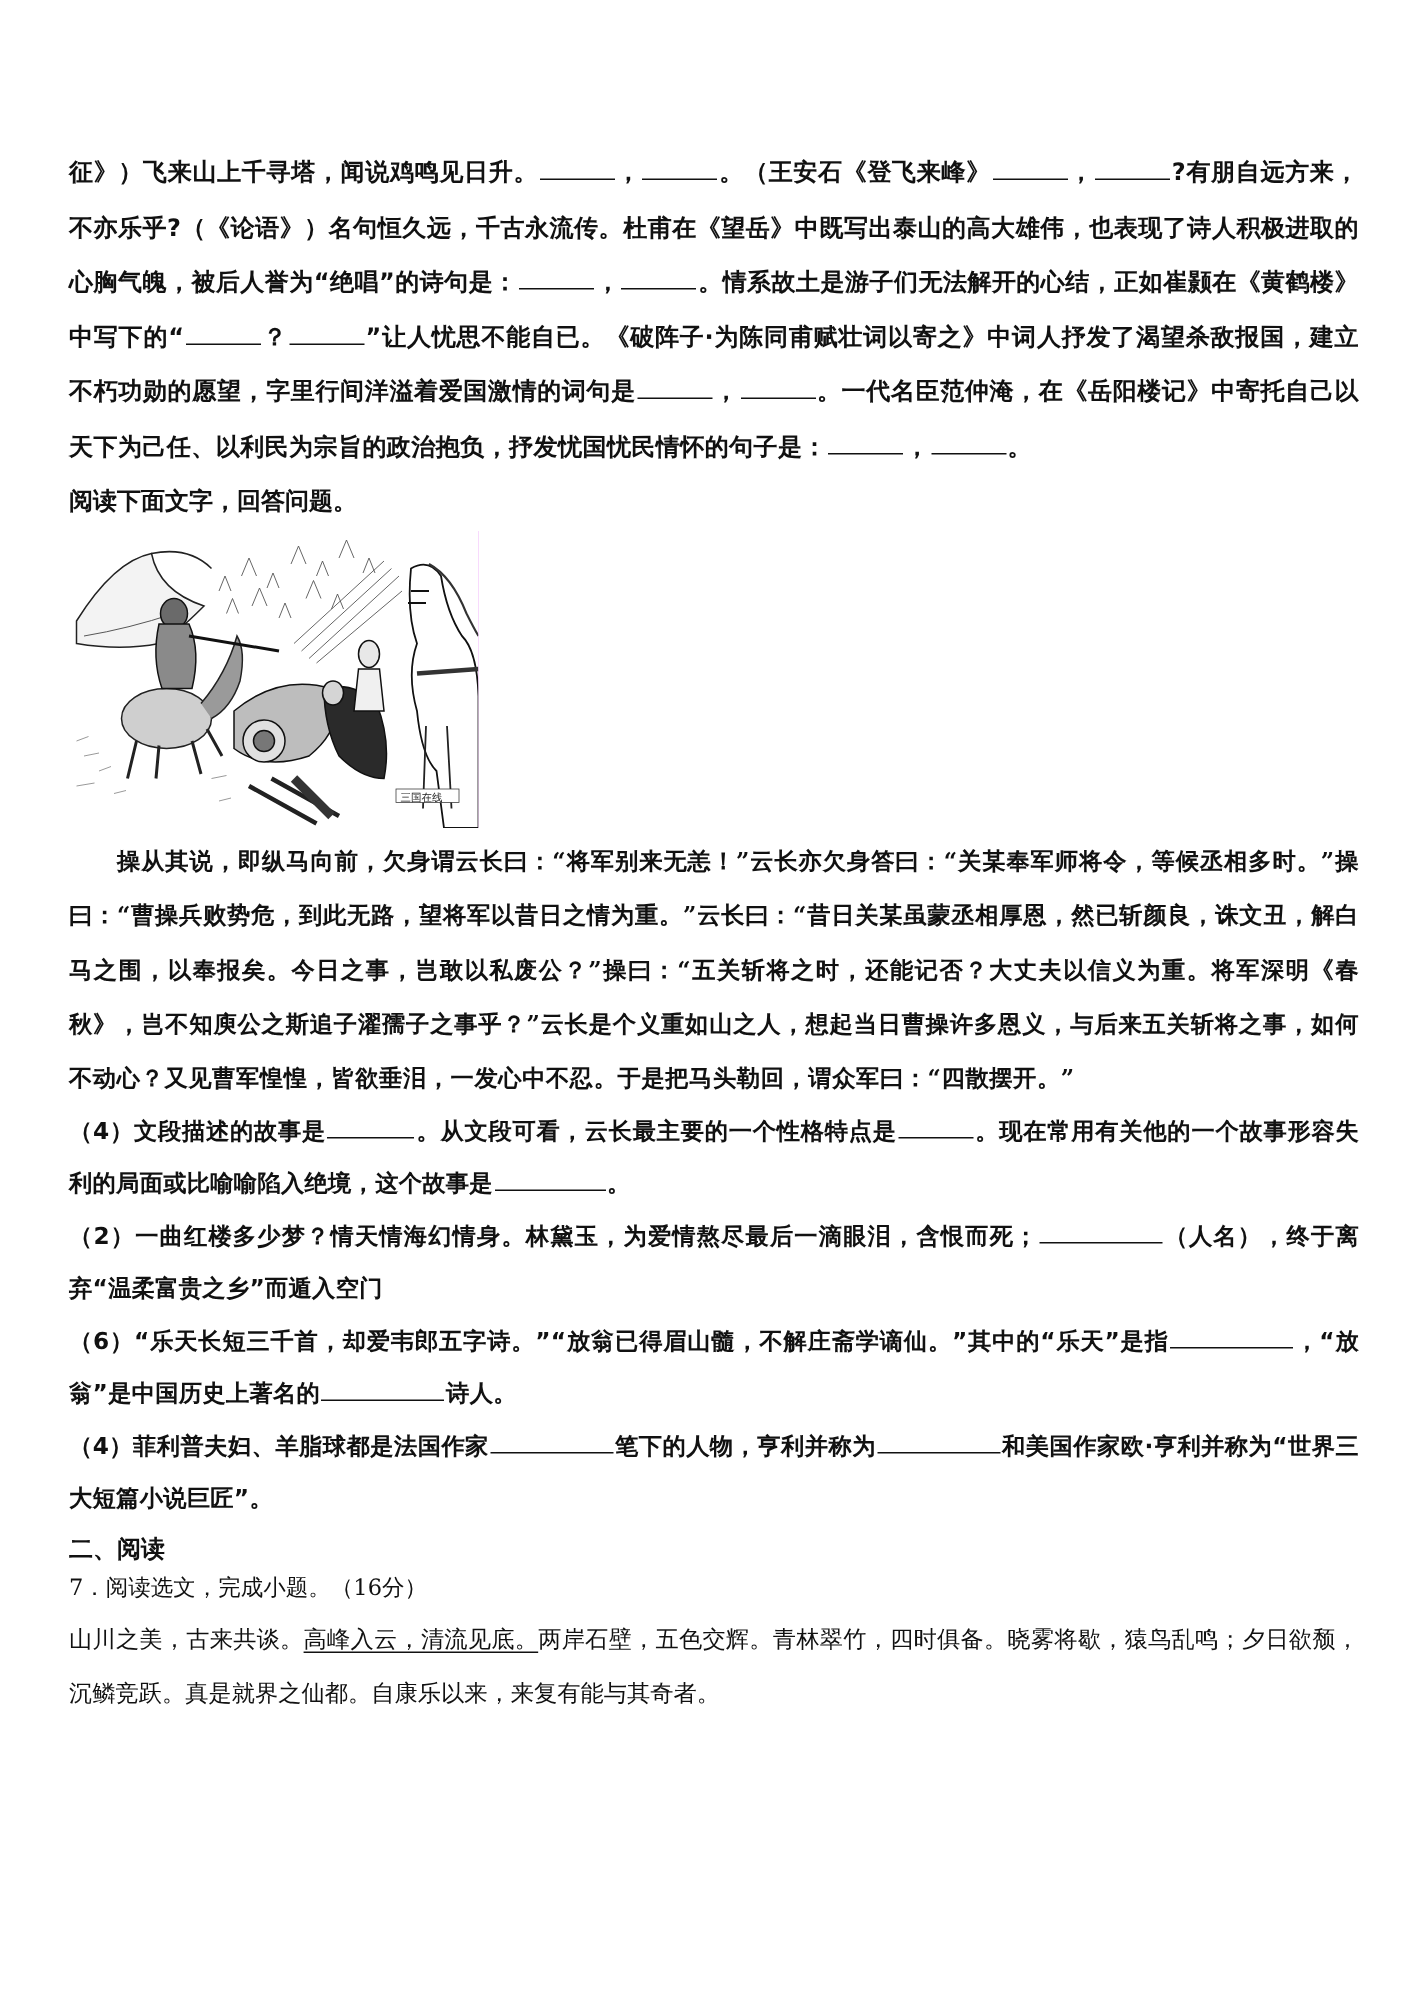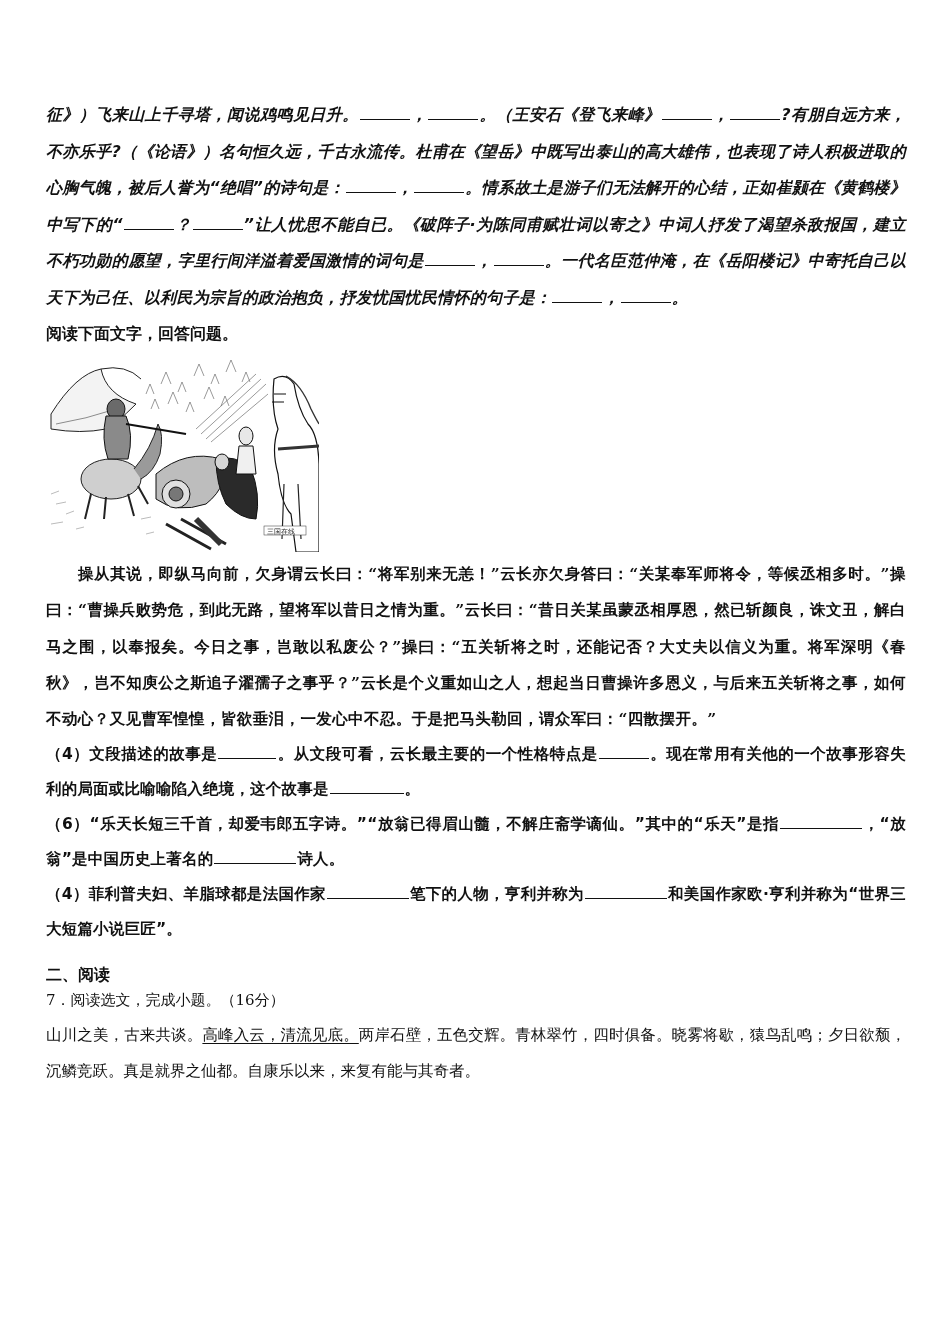--- a/index.html
+++ b/index.html
@@ -21,21 +21,20 @@
       top: 97px;
       width: 860px;
     }
     .para {
       font-size: 16px;
       line-height: 36.5px;
       font-weight: bold;
       letter-spacing: 0.3px;
       text-align: justify;
       margin: 0;
-      font-style: italic;
     }
     .heading {
       font-size: 16px;
       line-height: 28px;
       margin: 0;
       font-weight: normal;
     }
     .heading.bold { font-weight: bold; }
     .blank {
       display: inline-block;
@@ -71,21 +70,21 @@
       line-height: 35px;
       font-weight: bold;
       letter-spacing: 0.2px;
       text-align: justify;
       margin: 0;
     }
     .section-title {
       font-size: 16px;
       font-weight: bold;
       line-height: 24px;
-      margin: 16px 0 0 0;
+      margin: 4px 0 0 0;
     }
     .q7 {
       font-family: "DejaVu Serif", "Liberation Serif", serif;
       font-size: 15px;
       line-height: 26px;
       margin: 0;
     }
     .passage {
       font-family: "DejaVu Serif", "Liberation Serif", serif;
       font-size: 15.5px;
@@ -156,20 +155,23 @@
       <text x="221" y="180" font-size="7" font-family="DejaVu Sans, sans-serif" fill="#222">三国在线</text>
     </svg>
   </div>
 
   <p class="story indent">操从其说，即纵马向前，欠身谓云长曰：“将军别来无恙！”云长亦欠身答曰：“关某奉军师将令，等候丞相多时。”操曰：“曹操兵败势危，到此无路，望将军以昔日之情为重。”云长曰：“昔日关某虽蒙丞相厚恩，然已斩颜良，诛文丑，解白马之围，以奉报矣。今日之事，岂敢以私废公？”操曰：“五关斩将之时，还能记否？大丈夫以信义为重。将军深明《春秋》，岂不知庾公之斯追子濯孺子之事乎？”云长是个义重如山之人，想起当日曹操许多恩义，与后来五关斩将之事，如何不动心？又见曹军惶惶，皆欲垂泪，一发心中不忍。于是把马头勒回，谓众军曰：“四散摆开。”</p>
 
   <p class="q-para">
     <span>（4）文段描述的故事是</span><span class="blank b7"></span><span>。从文段可看，云长最主要的一个性格特点是</span><span class="blank b6"></span><span>。现在常用有关他的一个故事形容失利的局面或比喻喻陷入绝境，这个故事是</span><span class="blank b9"></span><span>。</span>
   </p>
 
+  <p class="q-para">
+    <span>（2）一曲红楼多少梦？情天情海幻情身。林黛玉，为爱情熬尽最后一滴眼泪，含恨而死；</span><span class="blank b10"></span><span>（人名），终于离弃“温柔富贵之乡”而遁入空门</span>
+  </p>
 
   <p class="q-para">
     <span>（6）“乐天长短三千首，却爱韦郎五字诗。”“放翁已得眉山髓，不解庄斋学谪仙。”其中的“乐天”是指</span><span class="blank b10"></span><span>，“放翁”是中国历史上著名的</span><span class="blank b10"></span><span>诗人。</span>
   </p>
 
   <p class="q-para">
     <span>（4）菲利普夫妇、羊脂球都是法国作家</span><span class="blank b10"></span><span>笔下的人物，亨利并称为</span><span class="blank b10"></span><span>和美国作家欧·亨利并称为“世界三大短篇小说巨匠”。</span>
   </p>
 
   <p class="section-title">二、阅读</p>

